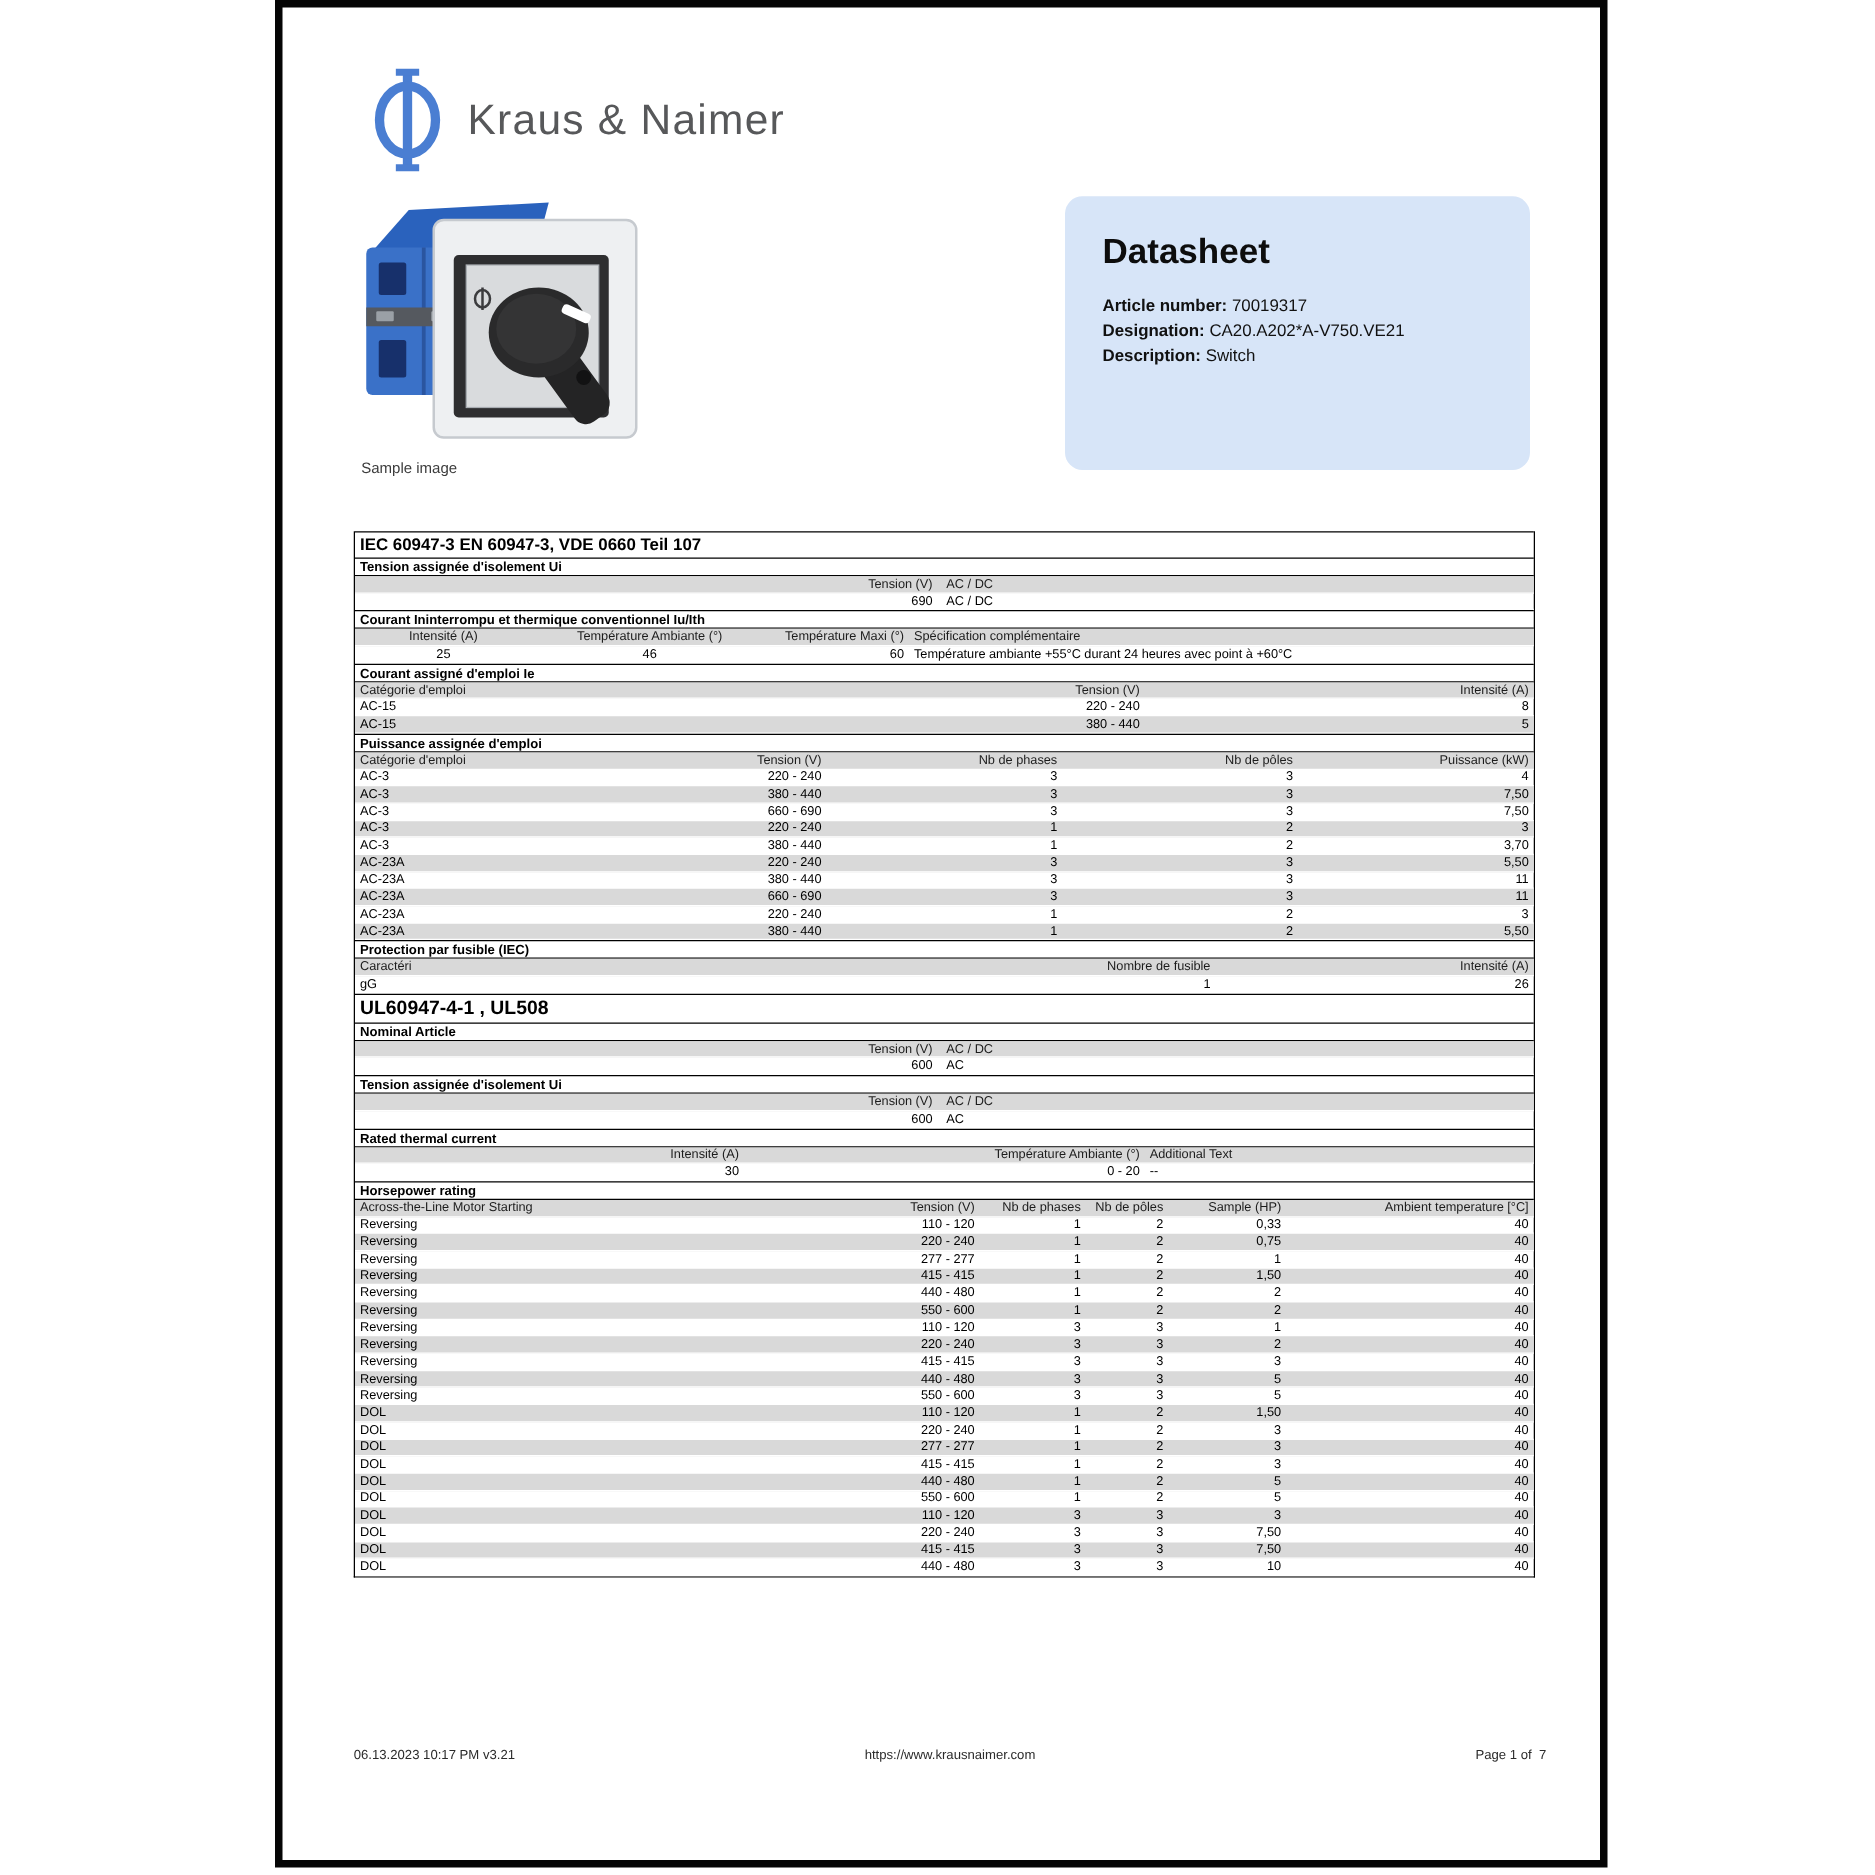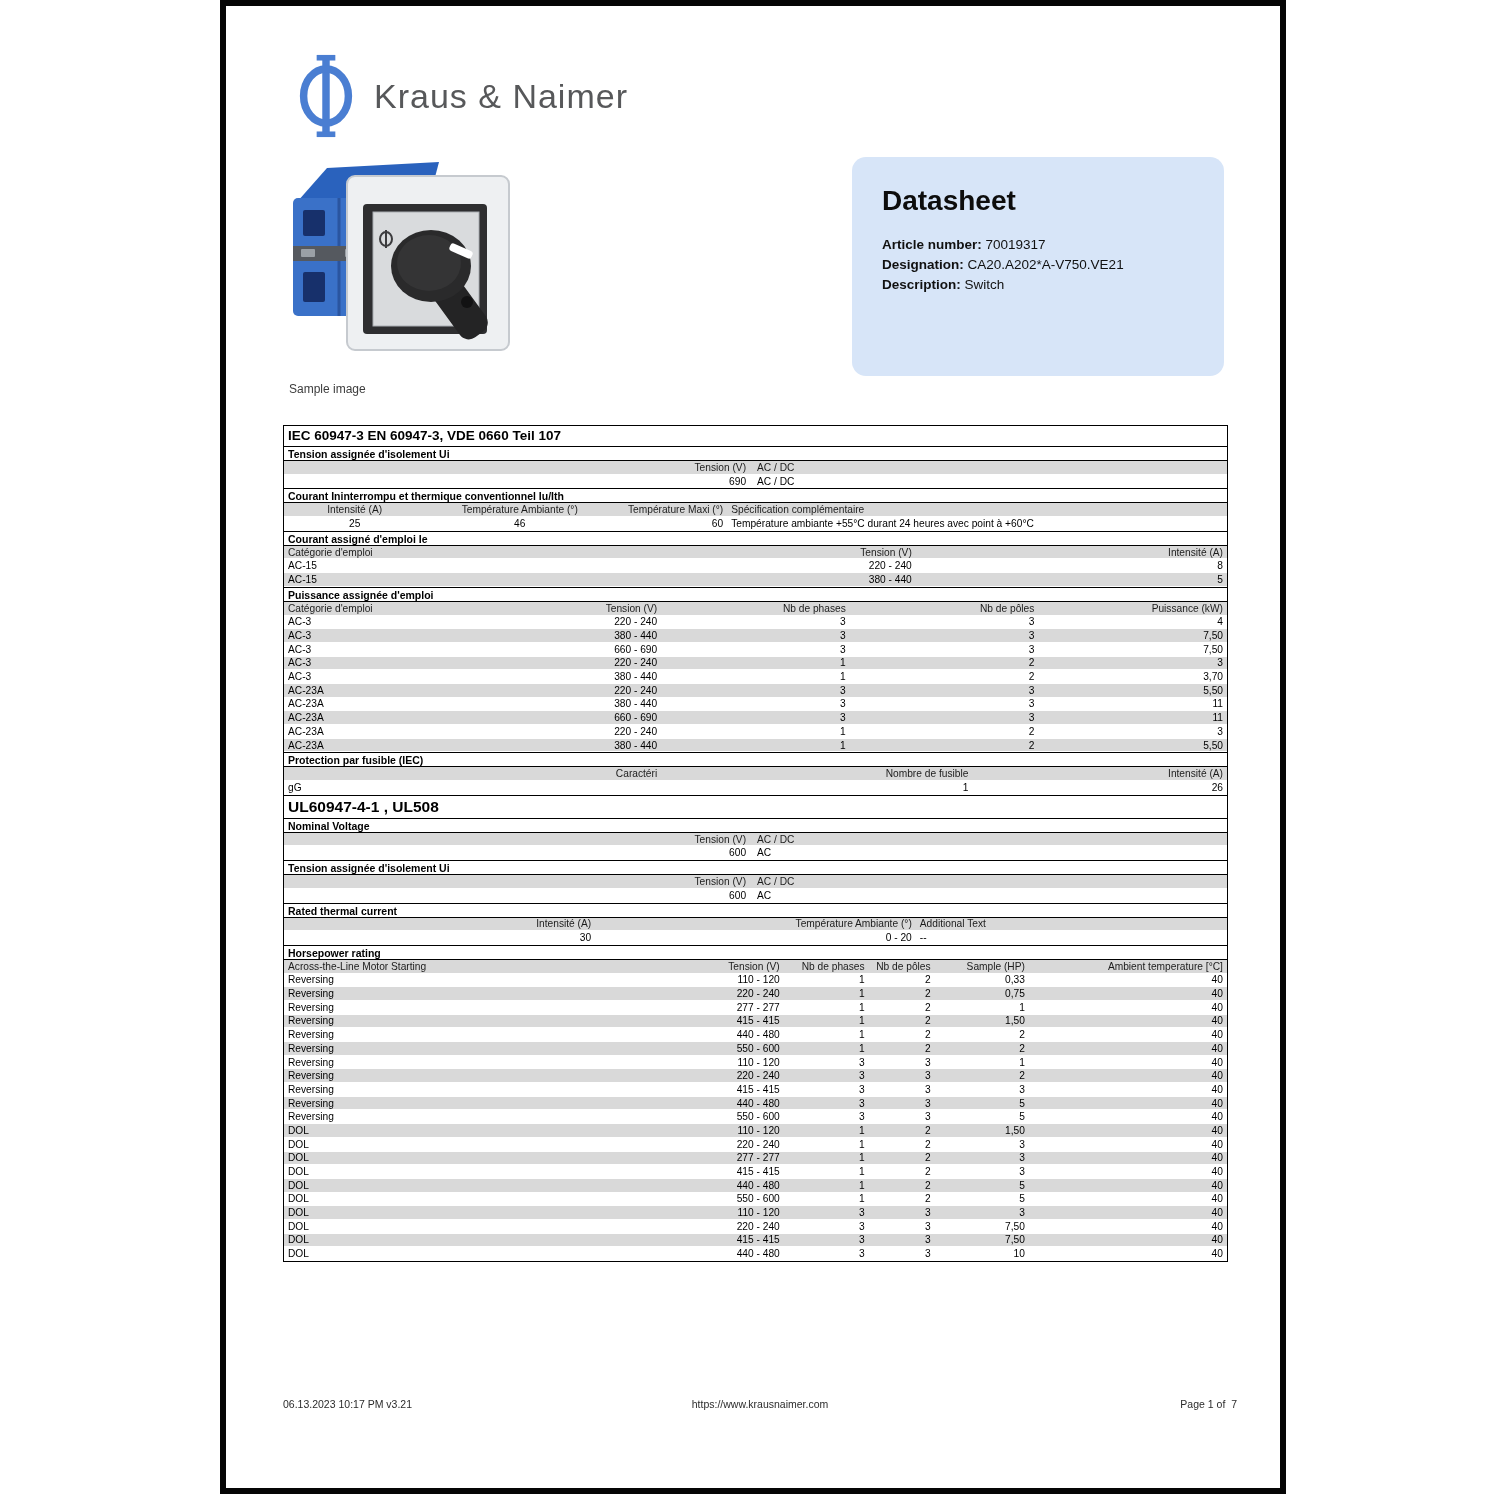--- a/index.html
+++ b/index.html
@@ -8,21 +8,21 @@
 
   .page-frame { position:absolute; left:220px; top:0px; width:1066px; height:1494px;
     border:6px solid #050505; pointer-events:none; }
 
   
   .brand { position:absolute; left:298px; top:52px; display:flex; align-items:center; gap:20px; }
   .brand-text { font-size:34px; color:#57585a; letter-spacing:1px; font-weight:400; }
 
   
   .product { position:absolute; left:283px; top:150px; width:232px; }
-  .caption { margin-top:18px; font-size:12px; color:#3c3c3c; padding-left:6px; }
+  .caption { margin-top:2px; font-size:12px; color:#3c3c3c; padding-left:6px; }
 
   
   .card { position:absolute; left:852px; top:157px; width:372px; height:219px;
     background:#d7e5f8; border-radius:14px; padding:28px 30px; }
   .card-title { font-size:28px; font-weight:bold; color:#0d0d0d; margin-bottom:18px; }
   .card-field { font-size:13.5px; line-height:20px; color:#111; }
   .card-field b { font-weight:bold; }
 
   
   .spec-table { position:absolute; left:283px; top:425px; width:945px;
@@ -233,31 +233,31 @@
       </div>
       <div class="row-grid row-gray">
         <div class="cell" style="flex: 0 0 20%; text-align: left;">AC-23A</div>
         <div class="cell" style="flex: 0 0 20%; text-align: right;">380 - 440</div>
         <div class="cell" style="flex: 0 0 20%; text-align: right;">1</div>
         <div class="cell" style="flex: 0 0 20%; text-align: right;">2</div>
         <div class="cell" style="flex: 0 0 20%; text-align: right;">5,50</div>
       </div>
       <div class="row-section">Protection par fusible (IEC)</div>
       <div class="row-grid row-hdr">
-        <div class="cell" style="flex: 0 0 40%; text-align: right;">Caractéri</div>
+        <div class="cell" style="flex: 0 0 40%; text-align: left;">Caractéri</div>
         <div class="cell" style="flex: 0 0 33%; text-align: right;">Nombre de fusible</div>
         <div class="cell" style="flex: 0 0 27%; text-align: right;">Intensité (A)</div>
       </div>
       <div class="row-grid row-white">
         <div class="cell" style="flex: 0 0 40%; text-align: left;">gG</div>
         <div class="cell" style="flex: 0 0 33%; text-align: right;">1</div>
         <div class="cell" style="flex: 0 0 27%; text-align: right;">26</div>
       </div>
       <div class="row-title large">UL60947-4-1 , UL508</div>
-      <div class="row-section">Nominal Voltage</div>
+      <div class="row-section">Nominal Article</div>
       <div class="row-kv row-hdr">
         <div class="kv-left">Tension (V)</div>
         <div class="kv-right">AC / DC</div>
       </div>
       <div class="row-kv">
         <div class="kv-left">600</div>
         <div class="kv-right">AC</div>
       </div>
       <div class="row-section">Tension assignée d'isolement Ui</div>
       <div class="row-kv row-hdr">

